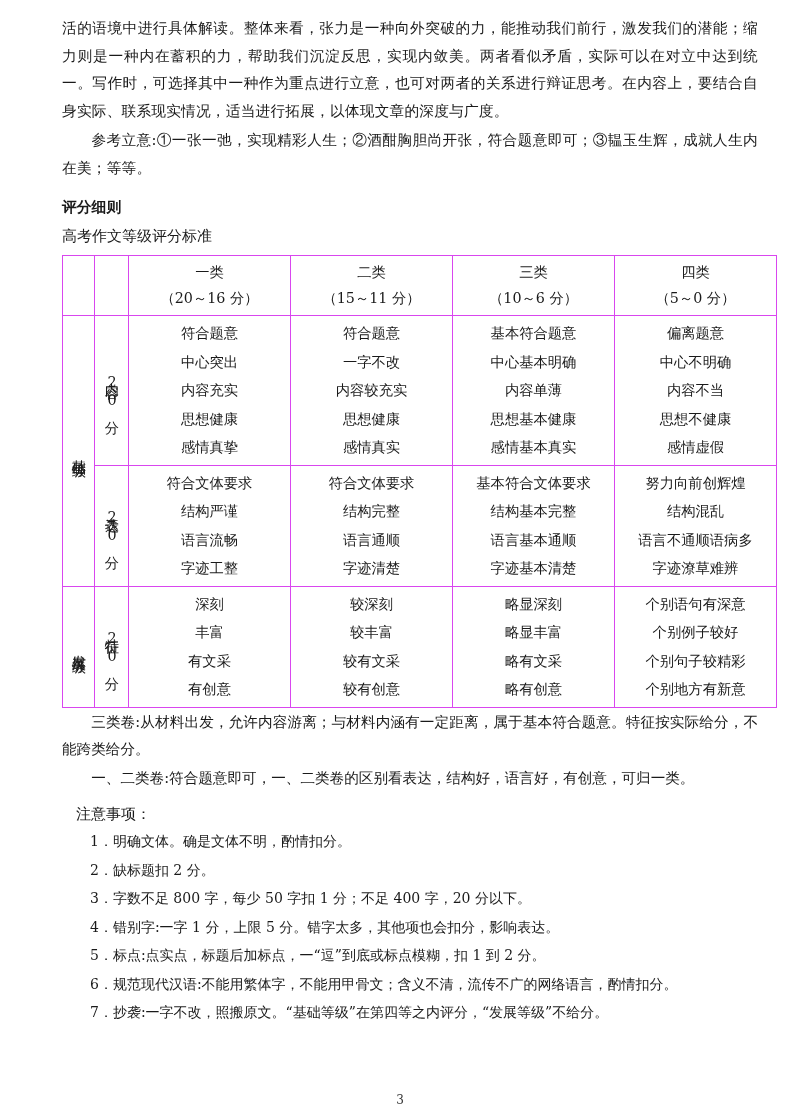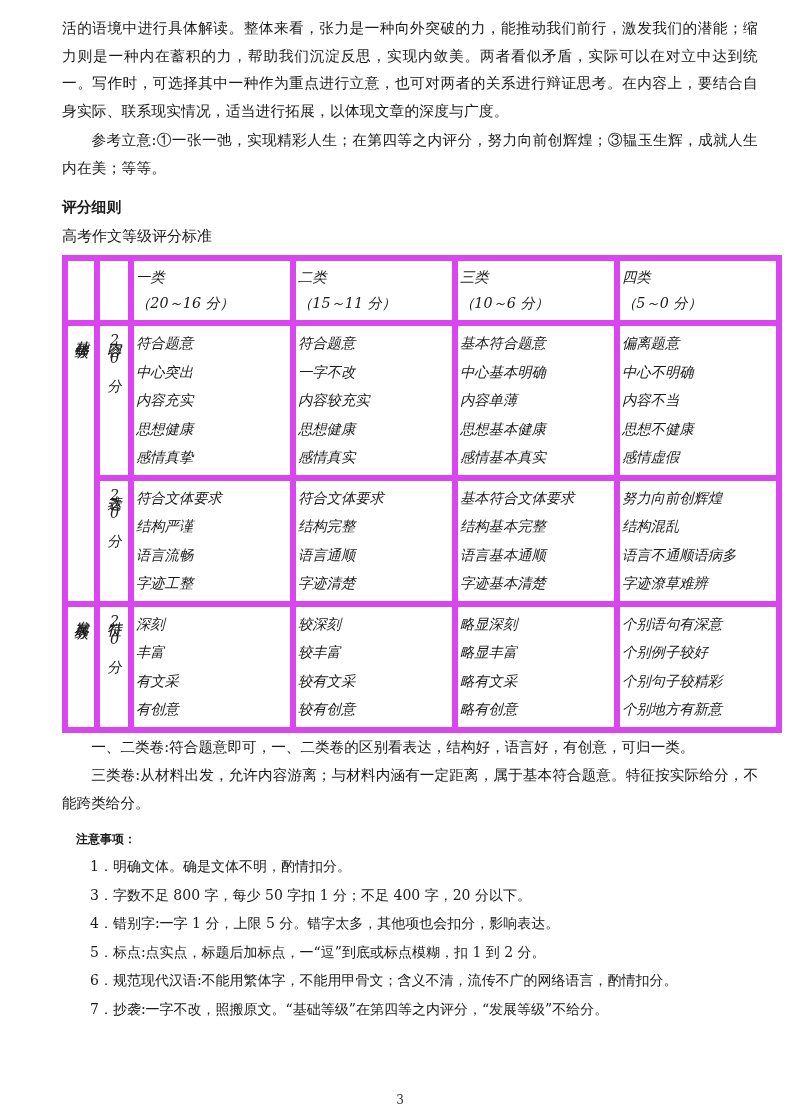--- a/index.html
+++ b/index.html
@@ -45,26 +45,26 @@
     line-height: 22px;
   }
 
   table.grade {
     border-collapse: collapse;
     width: 714px;
     margin: 0 auto;
     table-layout: fixed;
   }
   table.grade td {
-    border: 6px solid #d946ef;
+    border: 1px solid #d946ef;
+    text-align: center;
     vertical-align: middle;
     font-size: 14.3px;
     padding: 3px 2px;
     line-height: 25px;
-    font-style: italic;
   }
   td.head-cell { padding: 7px 2px 9px 2px; }
   td.head-cell .l1 { display: block; line-height: 26px; }
   td.head-cell .l2 { display: block; line-height: 27px; }
   td.corner { width: 32px; }
   td.corner2 { width: 34px; }
   td.vert {
     writing-mode: vertical-rl;
     text-orientation: upright;
     letter-spacing: 1.5px;
@@ -88,22 +88,22 @@
     line-height: 24px;
   }
   p.note {
     margin: 0 0 1px 0;
     font-size: 14.6px;
     line-height: 27.5px;
     text-indent: 2em;
     text-align: justify;
   }
   .attn-title {
-    font-size: 12px;
-    font-weight: bold;
+    font-size: 15px;
+    font-weight: normal;
     margin: 11px 0 2px 14px;
     line-height: 24px;
   }
   p.attn {
     margin: 0 0 1px 0;
     font-size: 14px;
     line-height: 27.5px;
     text-indent: 2em;
     text-align: justify;
   }
@@ -116,21 +116,21 @@
     font-size: 12px;
     color: #333;
   }
 </style>
 </head>
 <body>
 
 <div class="page">
 
   <p class="para">活的语境中进行具体解读。整体来看，张力是一种向外突破的力，能推动我们前行，激发我们的潜能；缩力则是一种内在蓄积的力，帮助我们沉淀反思，实现内敛美。两者看似矛盾，实际可以在对立中达到统一。写作时，可选择其中一种作为重点进行立意，也可对两者的关系进行辩证思考。在内容上，要结合自身实际、联系现实情况，适当进行拓展，以体现文章的深度与广度。</p>
-  <p class="para indent">参考立意:①一张一弛，实现精彩人生；在第四等之内评分，努力向前创辉煌；③韫玉生辉，成就人生内在美；等等。</p>
+  <p class="para indent">参考立意:①一张一弛，实现精彩人生；②酒酣胸胆尚开张，符合题意即可；③韫玉生辉，成就人生内在美；等等。</p>
 
   <div class="section-title">评分细则</div>
 
   <div class="table-title">高考作文等级评分标准</div>
 
   <table class="grade">
     <colgroup>
       <col style="width:32px">
       <col style="width:34px">
       <col style="width:162px">
@@ -245,25 +245,26 @@
         <td class="cell-list">
           <span>个别语句有深意</span>
           <span>个别例子较好</span>
           <span>个别句子较精彩</span>
           <span>个别地方有新意</span>
         </td>
       </tr>
     </tbody>
   </table>
 
+  <p class="note">三类卷:从材料出发，允许内容游离；与材料内涵有一定距离，属于基本符合题意。特征按实际给分，不能跨类给分。</p>
   <p class="note">一、二类卷:符合题意即可，一、二类卷的区别看表达，结构好，语言好，有创意，可归一类。</p>
-  <p class="note">三类卷:从材料出发，允许内容游离；与材料内涵有一定距离，属于基本符合题意。特征按实际给分，不能跨类给分。</p>
 
   <div class="attn-title">注意事项：</div>
   <p class="attn">1．明确文体。确是文体不明，酌情扣分。</p>
+  <p class="attn">2．缺标题扣 2 分。</p>
   <p class="attn">3．字数不足 800 字，每少 50 字扣 1 分；不足 400 字，20 分以下。</p>
   <p class="attn">4．错别字:一字 1 分，上限 5 分。错字太多，其他项也会扣分，影响表达。</p>
   <p class="attn">5．标点:点实点，标题后加标点，一“逗”到底或标点模糊，扣 1 到 2 分。</p>
   <p class="attn">6．规范现代汉语:不能用繁体字，不能用甲骨文；含义不清，流传不广的网络语言，酌情扣分。</p>
   <p class="attn">7．抄袭:一字不改，照搬原文。“基础等级”在第四等之内评分，“发展等级”不给分。</p>
 
   <div class="page-number">3</div>
 </div>
 
 </body></html>

